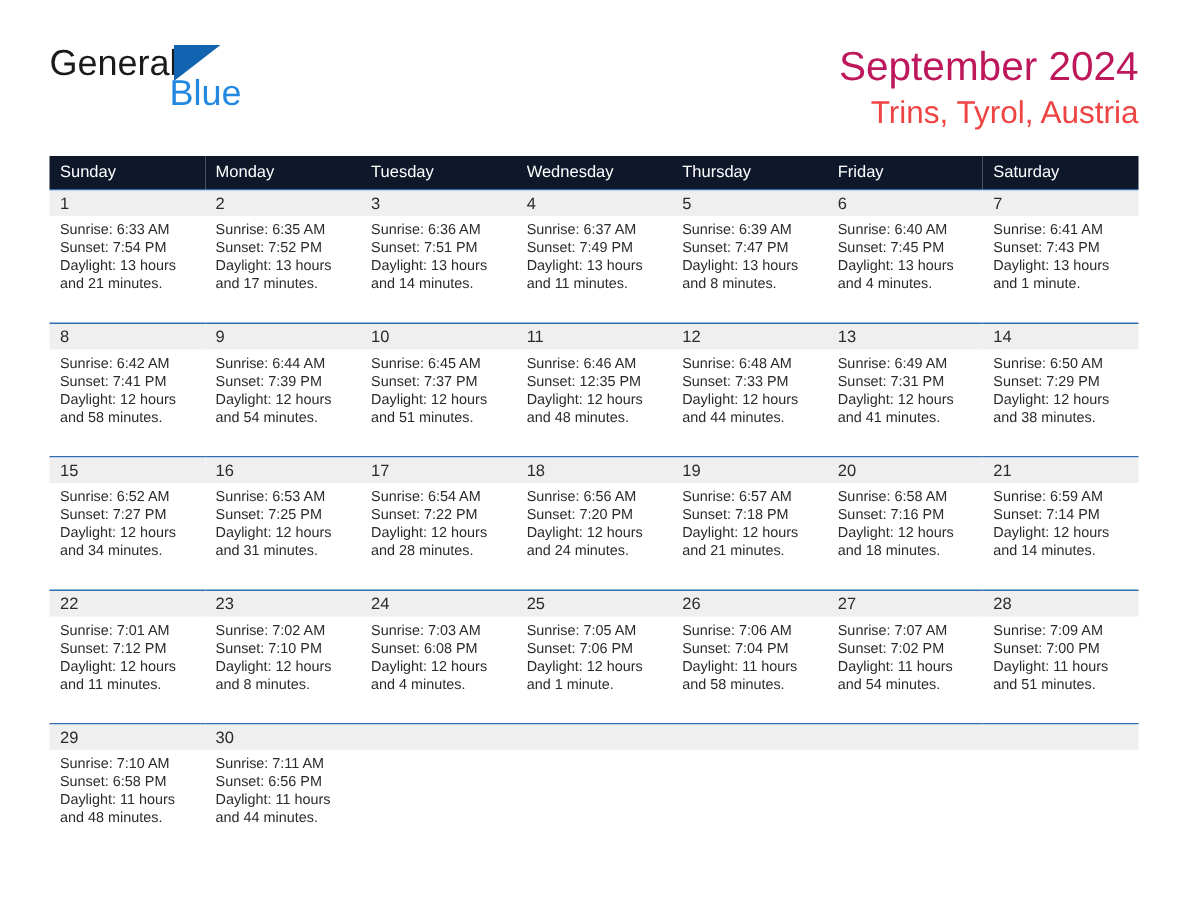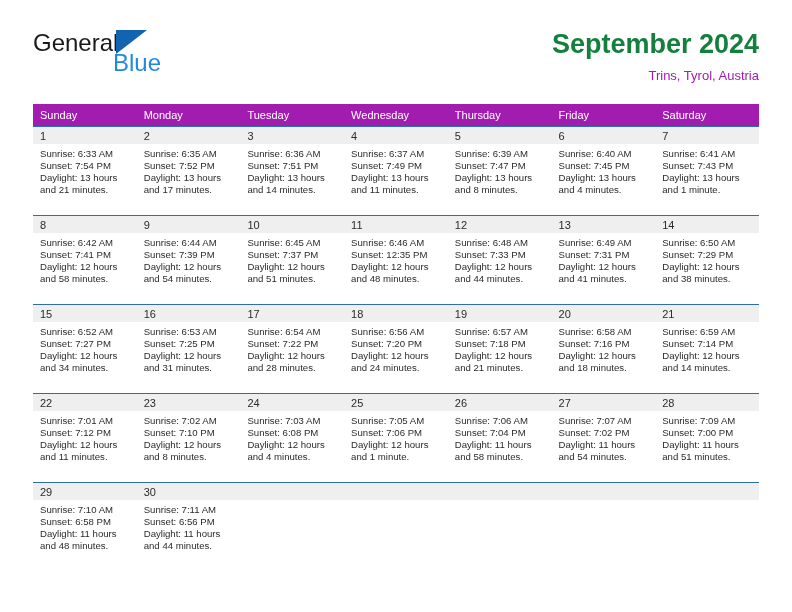--- a/index.html
+++ b/index.html
@@ -65,44 +65,44 @@
     display: block;
     margin-top: -5px;
   }
 
   .title-block {
     text-align: right;
     padding-top: 2px;
   }
   .cal-title {
     font-size: 27px;
-    font-weight: bold;
-    color: #15803d;
+    font-weight: normal;
+    color: #be185d;
     line-height: 32px;
     white-space: nowrap;
   }
   .cal-subtitle {
-    font-size: 13px;
-    color: #a21caf;
+    font-size: 21px;
+    color: #ef4444;
     line-height: 22px;
     margin-top: 5px;
     white-space: nowrap;
   }
 
   
   .calendar {
     position: absolute;
     left: 33px;
     top: 104px;
     width: 726px;
     border-collapse: collapse;
     table-layout: fixed;
   }
   .calendar th {
-    background: #a21caf;
+    background: #0f172a;
     color: #ffffff;
     font-size: 11px;
     font-weight: normal;
     text-align: left;
     padding: 5px 0 5px 7px;
     height: 12px;
     border: none;
   }
   .calendar td {
     vertical-align: top;

